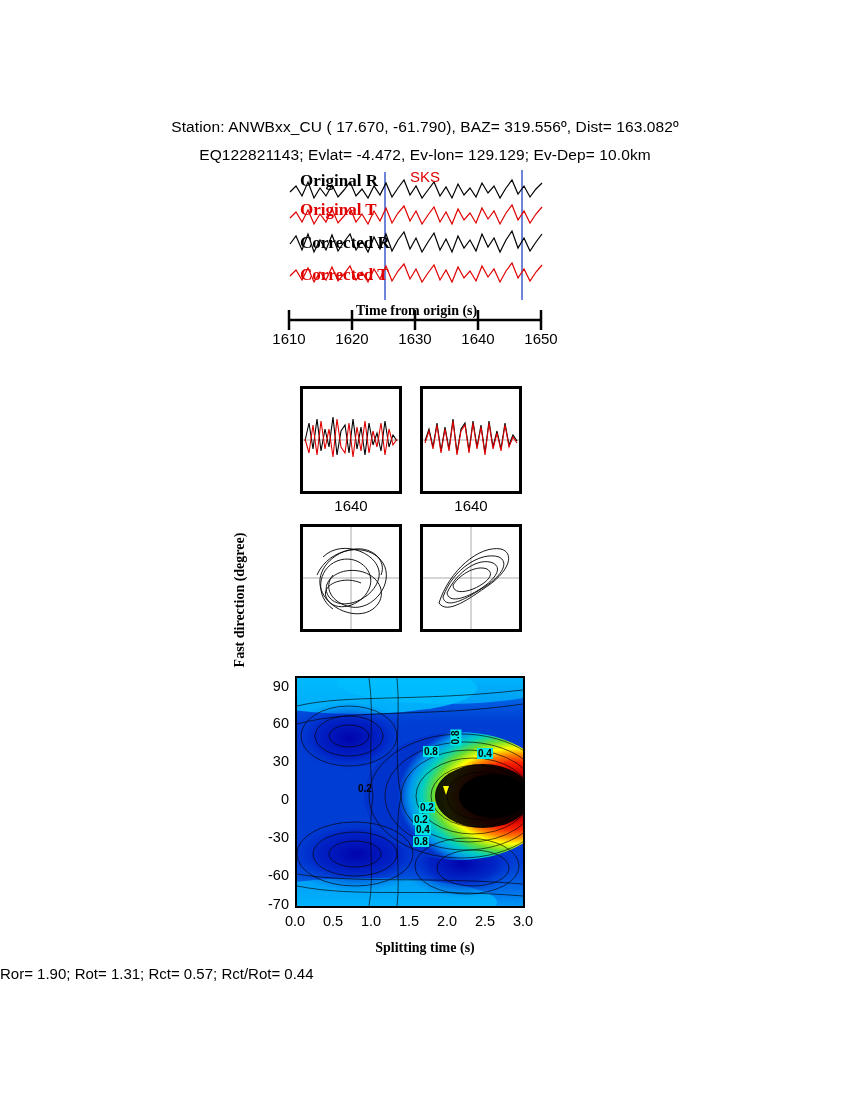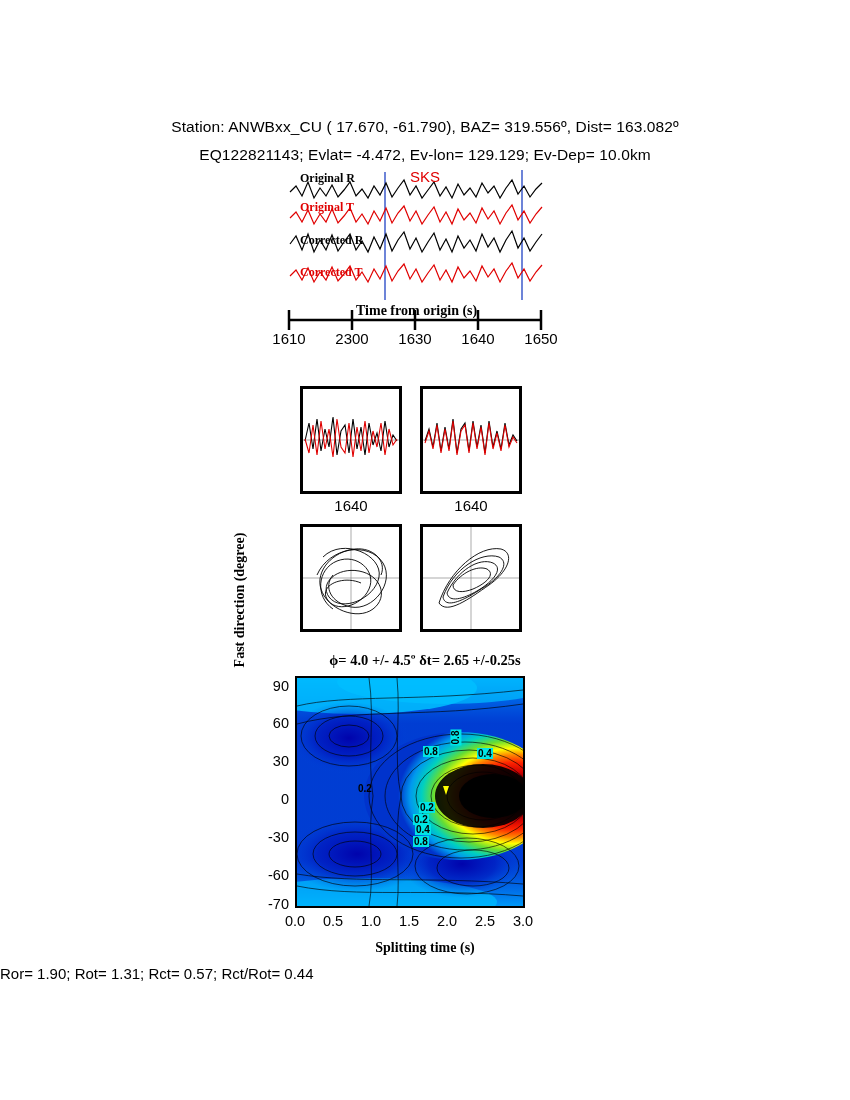--- a/index.html
+++ b/index.html
@@ -30,21 +30,21 @@
     font-family: "Liberation Sans", sans-serif;
     color: #000;
     letter-spacing: 0.1px;
   }
   .hdr1 { top: 118px; }
   .hdr2 { top: 146px; }
   .trace-label {
     position: absolute;
     font-family: "Liberation Serif", serif;
     font-weight: bold;
-    font-size: 12px;
+    font-size: 17px;
     color: #000;
     white-space: nowrap;
   }
   .trace-label.red { color: #e00000; }
   .sks-label {
     position: absolute;
     font-family: "Liberation Sans", sans-serif;
     font-size: 15px;
     color: #e00000;
     left: 410px;
@@ -190,21 +190,21 @@
     <div class="trace-label" style="left:300px; top:171px;">Original R</div>
     <div class="trace-label red" style="left:300px; top:200px;">Original T</div>
     <div class="trace-label" style="left:300px; top:233px;">Corrected R</div>
     <div class="trace-label red" style="left:300px; top:265px;">Corrected T</div>
 
     <div class="sks-label">SKS</div>
 
     <div class="axis-title" style="left:356px; top:303px;">Time from origin (s)</div>
 
     <div class="tick-label" style="left:259px; top:330px; width:60px;">1610</div>
-    <div class="tick-label" style="left:322px; top:330px; width:60px;">2300</div>
+    <div class="tick-label" style="left:322px; top:330px; width:60px;">1620</div>
     <div class="tick-label" style="left:385px; top:330px; width:60px;">1630</div>
     <div class="tick-label" style="left:448px; top:330px; width:60px;">1640</div>
     <div class="tick-label" style="left:511px; top:330px; width:60px;">1650</div>
   </div>
 
   <div class="small-box" style="left:300px; top:386px; width:102px; height:108px;">
     <svg width="96" height="102" viewBox="0 0 96 102">
       <line x1="0" y1="51" x2="96" y2="51" stroke="#888" stroke-width="0.7"></line>
       <polyline fill="none" stroke="#000000" stroke-width="1.1" points="2,52 6,34 10,60 14,30 18,62 22,40 26,58 30,28 34,66 38,42 42,36 46,64 50,30 54,60 58,38 62,66 66,34 70,56 74,44 78,62 82,32 86,58 90,46 94,52"></polyline>
       <polyline fill="none" stroke="#e00000" stroke-width="1.1" points="2,50 6,64 10,36 14,66 18,32 22,60 26,40 30,68 34,30 38,58 42,64 46,34 50,68 54,38 58,62 62,32 66,64 70,42 74,58 78,34 82,66 86,40 90,56 94,50"></polyline>
@@ -236,21 +236,20 @@
     <svg width="96" height="102" viewBox="0 0 96 102">
       <line x1="0" y1="51" x2="96" y2="51" stroke="#888" stroke-width="0.7"></line>
       <line x1="48" y1="0" x2="48" y2="102" stroke="#888" stroke-width="0.7"></line>
       <path fill="none" stroke="#000" stroke-width="0.9" d="M16,76 C26,44 56,18 78,22 C92,26 86,44 66,58 C46,72 24,88 16,76 Z"></path>
       <path fill="none" stroke="#000" stroke-width="0.9" d="M20,70 C30,42 58,24 76,30 C88,36 76,52 58,62 C40,74 22,82 20,70 Z"></path>
       <path fill="none" stroke="#000" stroke-width="0.9" d="M24,66 C34,44 56,30 70,36 C82,42 68,56 54,64 C40,72 26,76 24,66 Z"></path>
       <path fill="none" stroke="#000" stroke-width="0.9" d="M30,58 C38,46 54,38 64,42 C74,48 60,58 50,62 C40,66 30,66 30,58 Z"></path>
     </svg>
   </div>
 
-  <div id="contour-title">ϕ= 4.0 +/- 4.5º δt= 2.65 +/-0.25s</div>
 
   <div class="ylab-contour">Fast direction (degree)</div>
 
   <div class="ytick" style="top:678px;">90</div>
   <div class="ytick" style="top:715px;">60</div>
   <div class="ytick" style="top:753px;">30</div>
   <div class="ytick" style="top:791px;">0</div>
   <div class="ytick" style="top:829px;">-30</div>
   <div class="ytick" style="top:867px;">-60</div>
   <div class="ytick" style="top:896px;">-70</div>

